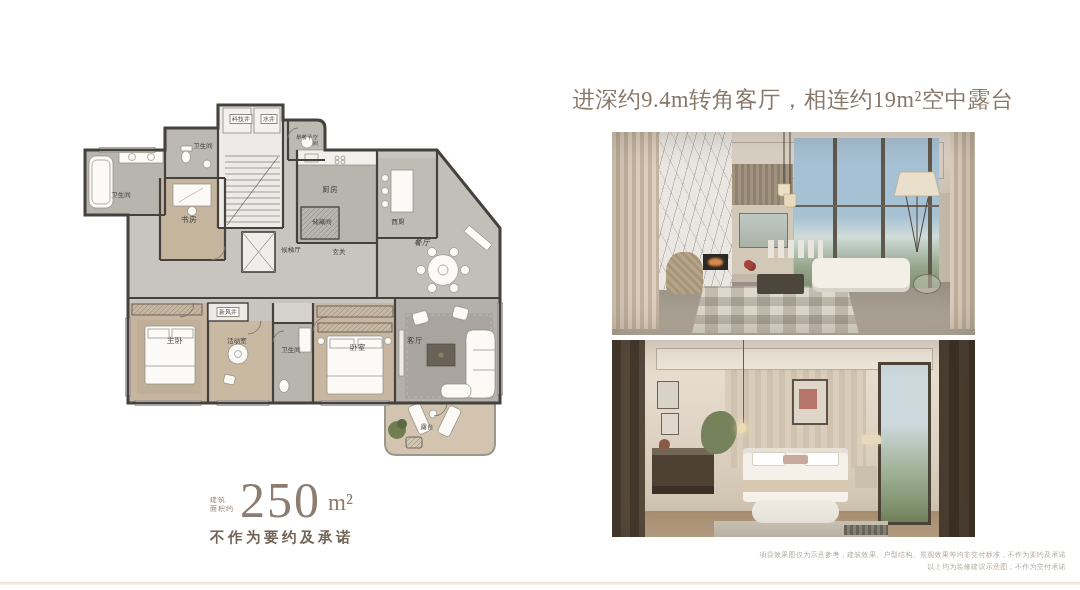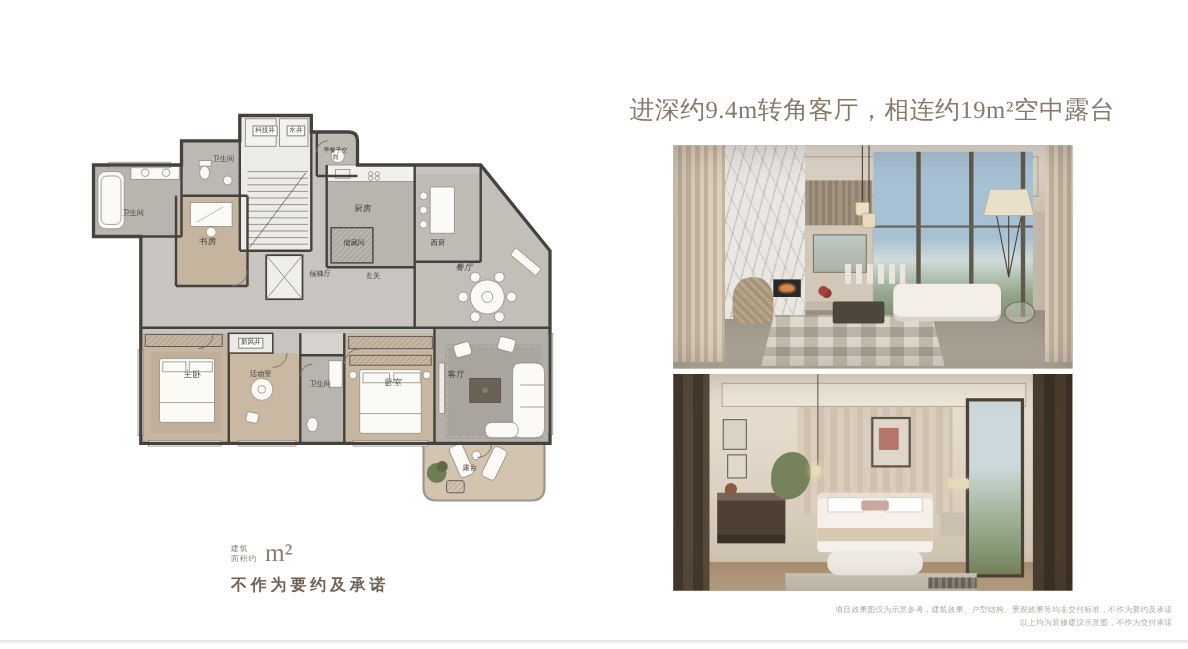--- a/index.html
+++ b/index.html
@@ -5,21 +5,21 @@
   html,body{margin:0;padding:0;}
   body{width:1080px;height:590px;position:relative;background:#ffffff;overflow:hidden;
        font-family:"Liberation Sans",sans-serif;-webkit-font-smoothing:antialiased;}
   .abs{position:absolute;}
 
   
   #plan{left:75px;top:98px;width:430px;height:360px;}
   #plan svg{position:absolute;left:0;top:0;}
   #room-labels{position:absolute;left:0;top:0;width:430px;height:360px;pointer-events:none;}
   .rlabel{position:absolute;transform:translate(-50%,-50%);color:#3e3b37;white-space:nowrap;
-          font-family:"Liberation Sans",sans-serif;line-height:1.05;text-align:center;}
+          font-family:"Liberation Sans",sans-serif;line-height:1.05;text-align:right;}
   .rlabel.room{font-size:7.5px;letter-spacing:.5px;}
   .rlabel.room-s{font-size:6.5px;}
   .rlabel.shaft{font-size:6px;background:#ffffff;border:.5px solid #8d897f;padding:0 1.5px;line-height:8px;}
   .rlabel.wrap{white-space:normal;width:26px;font-size:5.5px;}
 
   
   #area-block{left:210px;top:478px;width:210px;color:#8b7d6f;}
   #area-line{display:flex;align-items:flex-start;}
   #area-prefix{font-size:7px;line-height:9px;letter-spacing:1px;margin-top:17px;color:#8b7d6f;}
   #area-value{font-family:"Liberation Serif",serif;font-size:50px;line-height:44px;letter-spacing:2px;
@@ -291,20 +291,21 @@
       <span class="rlabel room-s" style="left: 352px; top: 329px;">露台</span>
     </div>
 </div>
 
 <div class="abs" id="area-block">
   <div id="area-line">
     <div id="area-prefix">
       <div>建筑</div>
       <div>面积约</div>
     </div>
+    <div id="area-value">250</div>
     <div id="area-unit">m²</div>
   </div>
   <div id="plan-caption">不作为要约及承诺</div>
 </div>
 
 <h1 class="abs" id="headline" style="margin:0;">进深约9.4m转角客厅，相连约19m²空中露台</h1>
 
 <div class="abs photo" id="photo1">
   <div class="abs p1-midwall"></div>
   <div class="abs p1-ceiling"></div>

